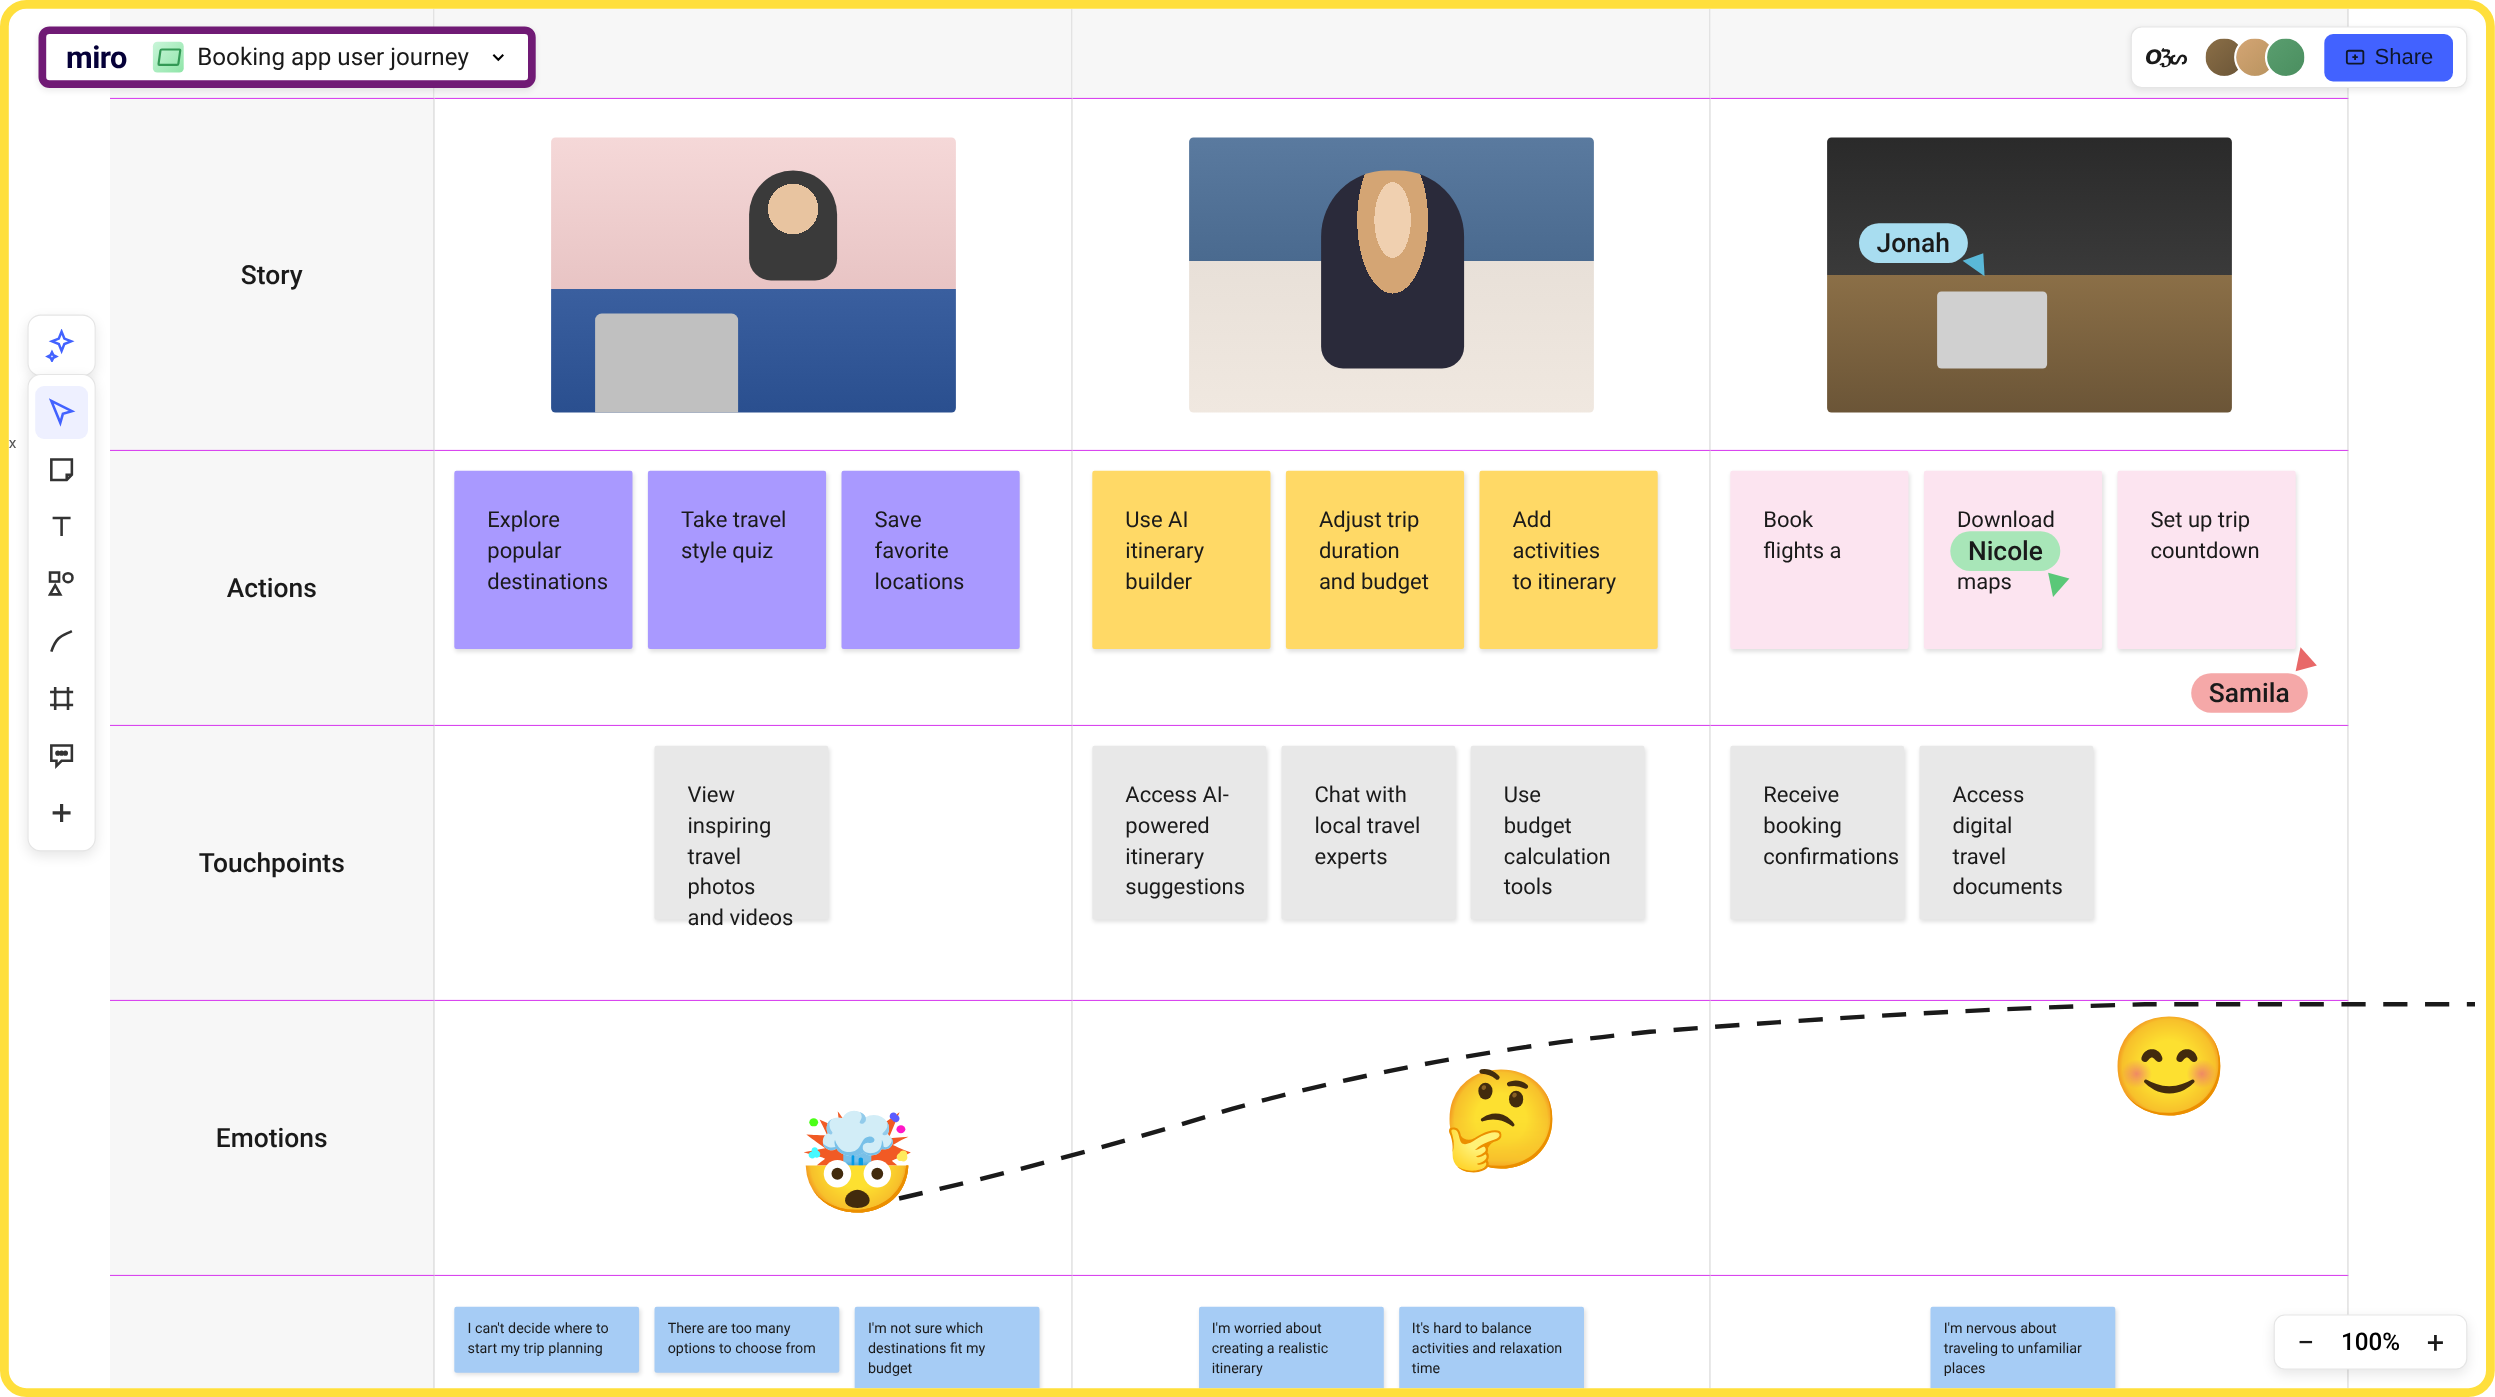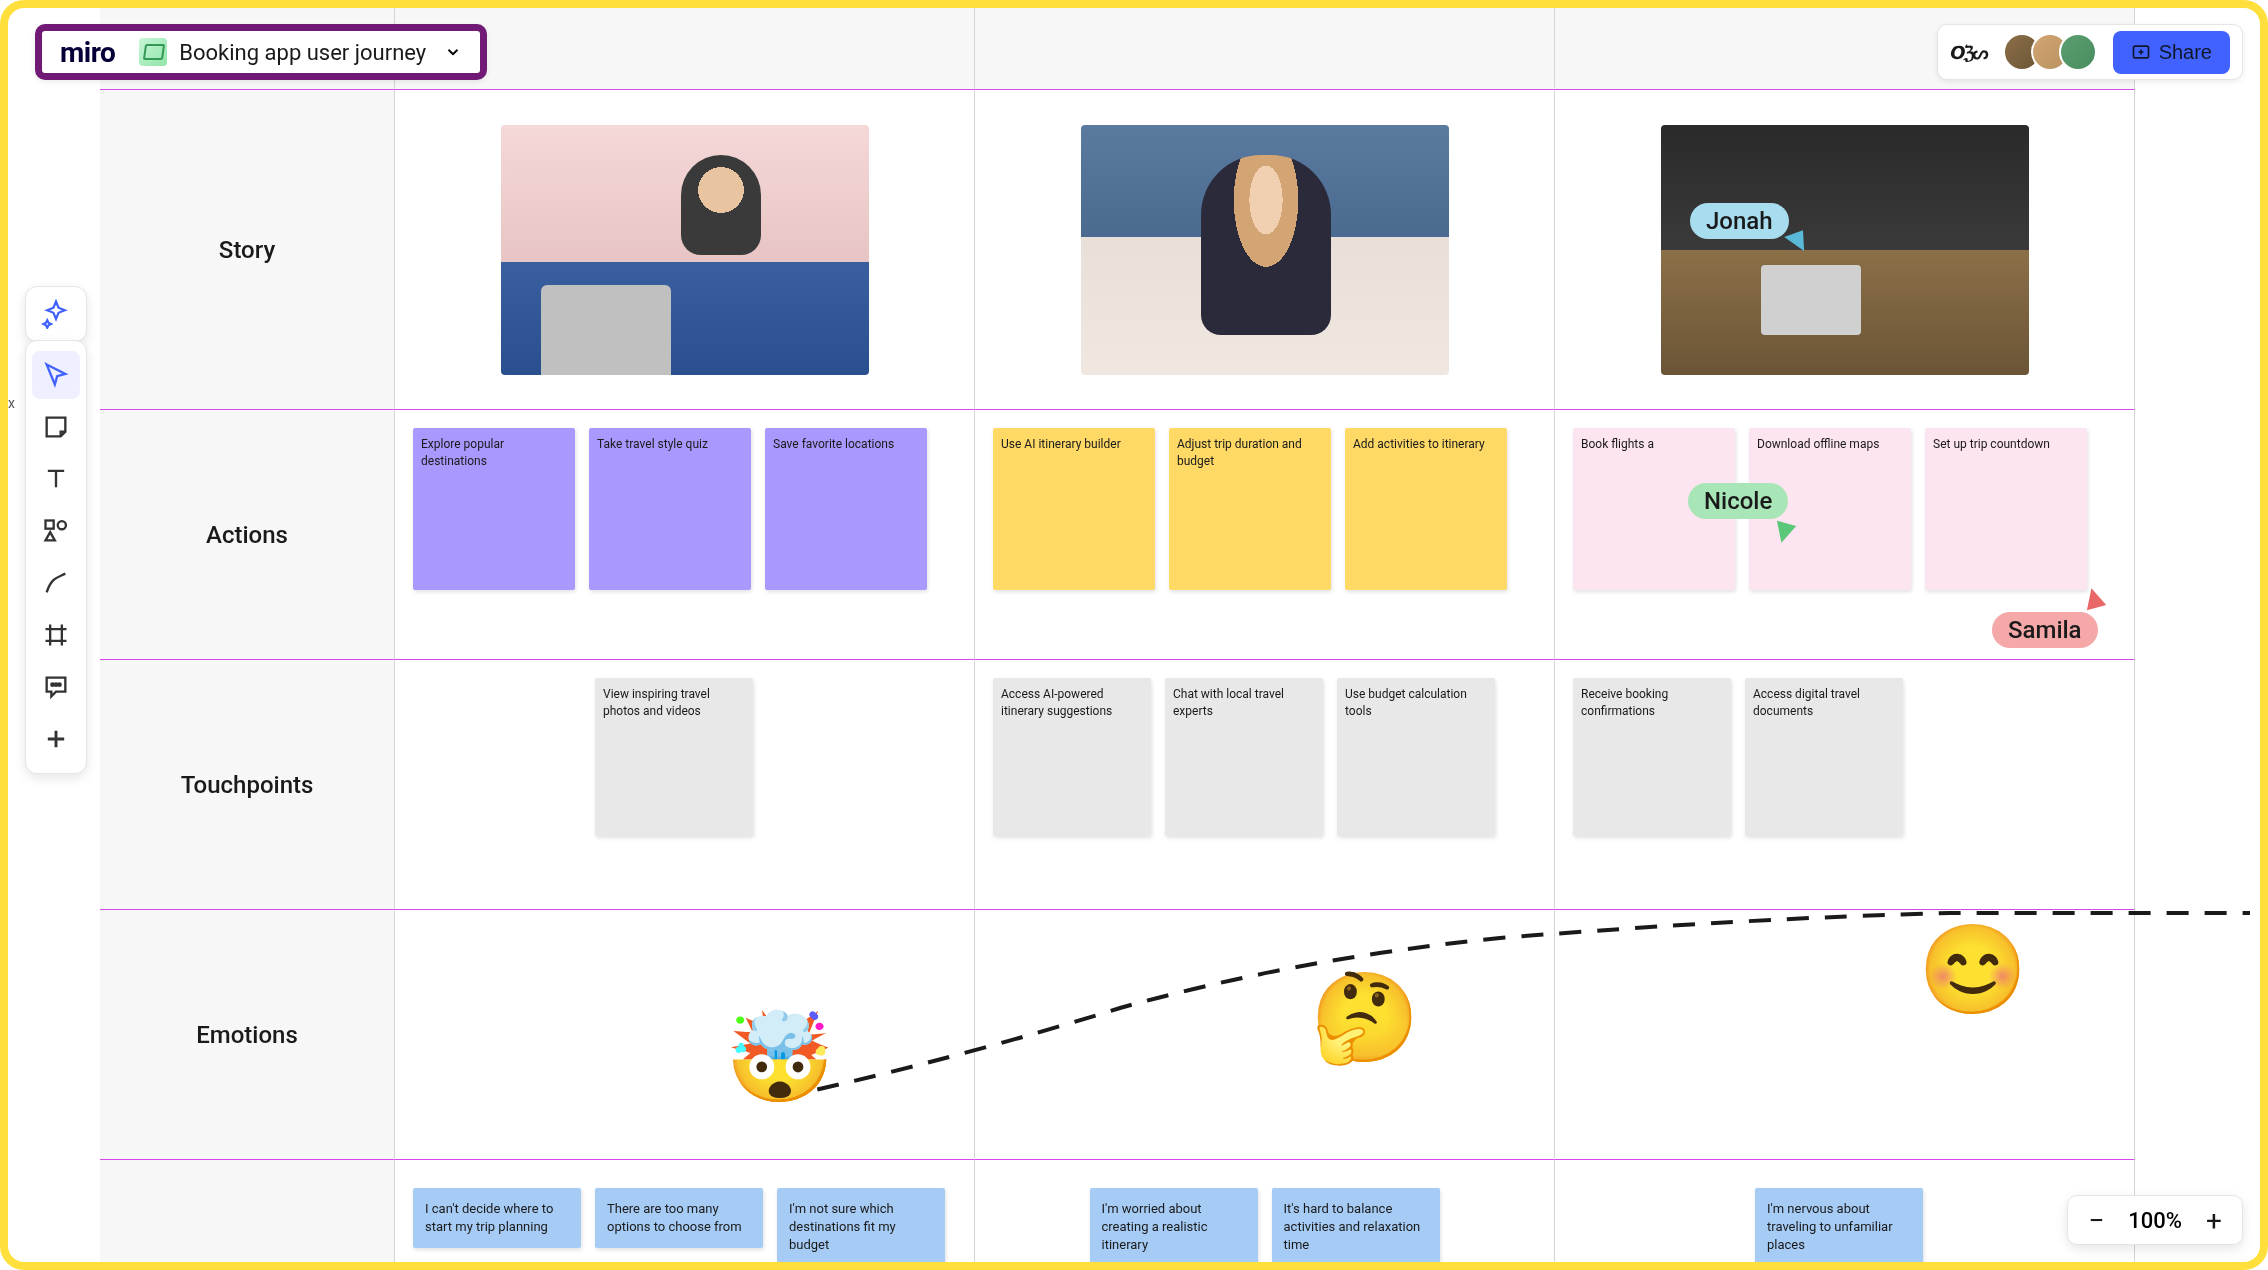--- a/index.html
+++ b/index.html
@@ -47,36 +47,36 @@
 .story-cell { justify-content: center; align-items: center; }
 .photo { width: 368px; height: 250px; border-radius: 4px; }
 .photo1 { background: linear-gradient(180deg, #f5d8d8 0%, #e8c4c4 55%, #3a5f9f 55%, #2a4f8f 100%); position: relative; }
 .photo1::before { content:''; position:absolute; left:40px; bottom:0; width:130px; height:90px; background:#c0c0c0; border-radius:6px 6px 0 0; }
 .photo1::after { content:''; position:absolute; left:180px; top:30px; width:80px; height:100px; background: radial-gradient(circle at 50% 35%, #e8c4a0 30%, #3a3a3a 30%); border-radius: 40px 40px 20px 20px; }
 .photo2 { background: linear-gradient(180deg, #5a7a9f 0%, #4a6a8f 45%, #e8e0d8 45%, #f0e8e0 100%); position: relative; }
 .photo2::after { content:''; position:absolute; left:120px; top:30px; width:130px; height:180px; background: radial-gradient(ellipse at 50% 25%, #f0d0b0 18%, #d4a574 18% 35%, #2a2a3a 35%); border-radius: 60px 60px 20px 20px; }
 .photo3 { background: linear-gradient(180deg, #2a2a2a 0%, #3a3a3a 50%, #8b6f47 50%, #6b5537 100%); position: relative; }
 .photo3::before { content:''; position:absolute; left:100px; bottom:40px; width:100px; height:70px; background:#d0d0d0; border-radius:4px; }
 
-.sticky { width: 162px; height: 162px; padding: 8px; font-size: 12px; line-height: 1.4; border-radius: 2px; box-shadow: 1px 2px 4px rgba(0,0,0,0.12); }
+.sticky { width: 162px; height: 162px; padding: 30px; font-size: 20px; line-height: 1.4; border-radius: 2px; box-shadow: 1px 2px 4px rgba(0,0,0,0.12); }
 .sticky.purple { background: #A999FF; color: #1a1a1a; }
 .sticky.yellow { background: #FFD966; color: #1a1a1a; }
 .sticky.pink { background: #FCE4F0; color: #1a1a1a; }
 .sticky.gray { background: #E8E8E8; color: #1a1a1a; width: 158px; height: 158px; }
 .sticky.blue { background: #A6CCF5; color: #1a1a1a; width: 168px; height: auto; min-height:60px; padding:12px; }
 
 .touchpoint-cell { justify-content: flex-start; padding-left: 200px; }
 .pain-cell { padding-top: 28px; }
 .pain-cell .sticky { font-size: 13px; }
 
 
 .cursor-label { position: absolute; padding: 4px 16px; border-radius: 18px; font-size: 24px; font-weight: 500; z-index: 50; }
 .cursor-jonah { background: #A8DDF0; color: #1a1a1a; top: 195px; left: 1590px; }
 .cursor-jonah::after { content:''; position:absolute; right:-18px; bottom:-14px; width:0; height:0; border-left:14px solid transparent; border-right:6px solid transparent; border-top:20px solid #5AB8D8; transform: rotate(-20deg); }
-.cursor-nicole { background: #A8E6B8; color: #1a1a1a; top: 475px; left: 1588px; }
+.cursor-nicole { background: #A8E6B8; color: #1a1a1a; top: 475px; left: 1673px; }
 .cursor-nicole::after { content:''; position:absolute; right:-6px; bottom:-24px; width:0; height:0; border-left:10px solid transparent; border-right:10px solid transparent; border-top:20px solid #5AC878; transform: rotate(15deg); }
 .cursor-samila { background: #F5A8A8; color: #1a1a1a; top: 604px; left: 1892px; }
 .cursor-samila::before { content:''; position:absolute; right:-6px; top:-24px; width:0; height:0; border-left:10px solid transparent; border-right:10px solid transparent; border-bottom:20px solid #E86868; transform: rotate(-15deg); }
 
 
 .emotion-path { position: absolute; top: 900px; left: 300px; width: 1850px; height: 260px; z-index: 10; }
 .emoji { position: absolute; font-size: 88px; z-index: 20; }
 .emoji1 { top: 998px; left: 625px; }
 .emoji2 { top: 958px; left: 1210px; }
 .emoji3 { top: 910px; left: 1818px; }

